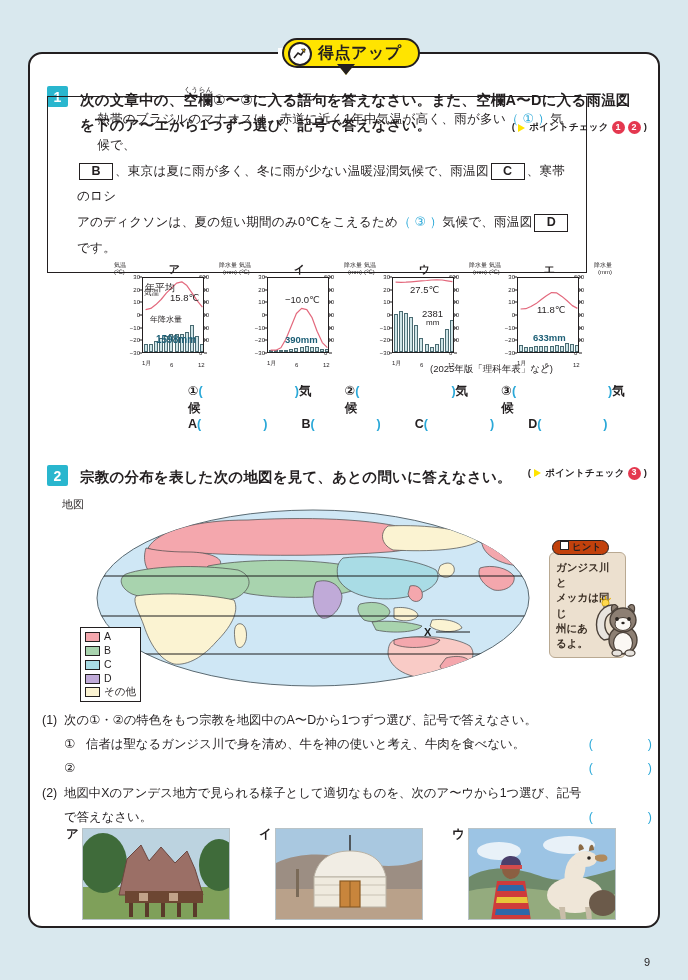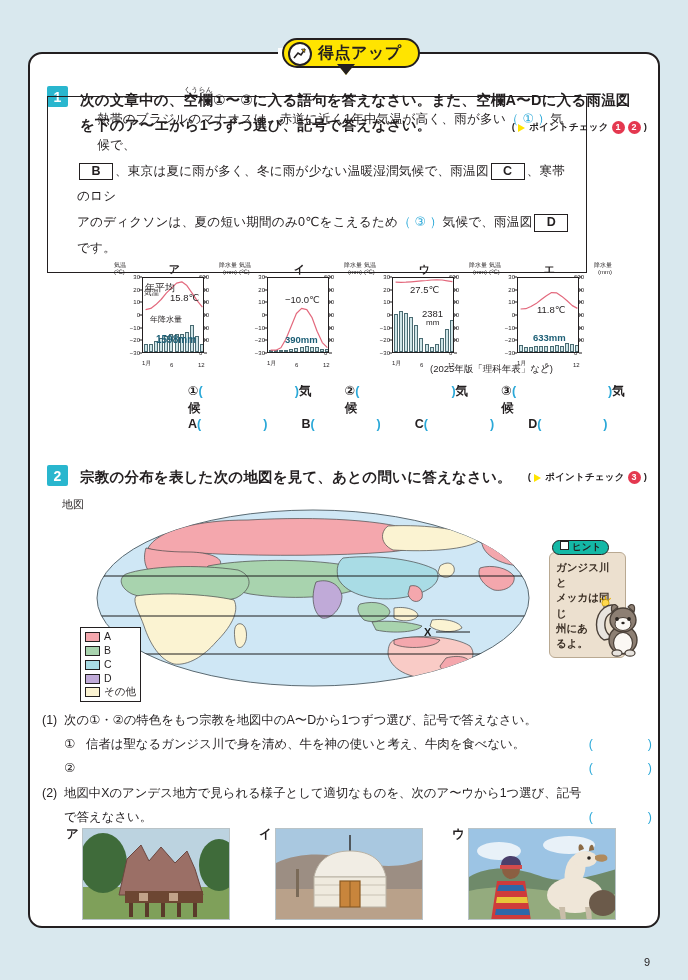--- a/index.html
+++ b/index.html
@@ -165,21 +165,21 @@
 
   
   #hint{
     position:absolute; left:549px; top:552px; width:77px;
     background:#ece0cf; border:1.5px solid #b9a992; border-radius:6px;
     padding:7px 5px 6px 6px;
     font-size:10.5px; font-weight:bold; line-height:1.45; color:#3b2f25;
   }
   #hint-tag{
     position:absolute; left:552px; top:540px;
-    background:#14b8a6; border:1.5px solid #231f20; border-radius:9px;
+    background:#c2410c; border:1.5px solid #231f20; border-radius:9px;
     padding:0px 7px; font-size:9.5px; font-weight:bold;
     display:flex; align-items:flex-start; gap:3px; z-index:3;
   }
   #hint-tag .tagico{
     width:9px;height:9px;border:1.2px solid #231f20;background:#fff;
     display:inline-block;
   }
   #bulb{ position:absolute; left:49px; top:43px; font-size:12px; }
   #squirrel{ position:absolute; left:592px; top:596px; }
 
@@ -516,21 +516,21 @@
       <span style="margin-right: 34px;"><span>A</span><span class="paren">(</span><span style="display:inline-block;width:62px"></span><span class="paren">)</span></span>
       <span style="margin-right: 34px;"><span>B</span><span class="paren">(</span><span style="display:inline-block;width:62px"></span><span class="paren">)</span></span>
       <span style="margin-right: 34px;"><span>C</span><span class="paren">(</span><span style="display:inline-block;width:62px"></span><span class="paren">)</span></span>
       <span style="margin-right: 34px;"><span>D</span><span class="paren">(</span><span style="display:inline-block;width:62px"></span><span class="paren">)</span></span>
     </div>
 </div>
 
 <div id="sec2-head">
   <div class="q-head">
     <span class="qnum">2</span>
-    <div class="q-text" style="display:flex;width:575px;align-items:center;">
+    <div class="q-text" style="display:flex;width:575px;align-items:flex-start;">
       <span>宗教の分布を表した次の地図を見て、あとの問いに答えなさい。</span>
       <span style="flex:1"></span>
       <span class="pointcheck">
         <span>(</span>
         <span class="pc-tri"></span>
         <span>ポイントチェック</span>
         <span class="pc-dot">3</span>
         <span>)</span>
       </span>
     </div>

